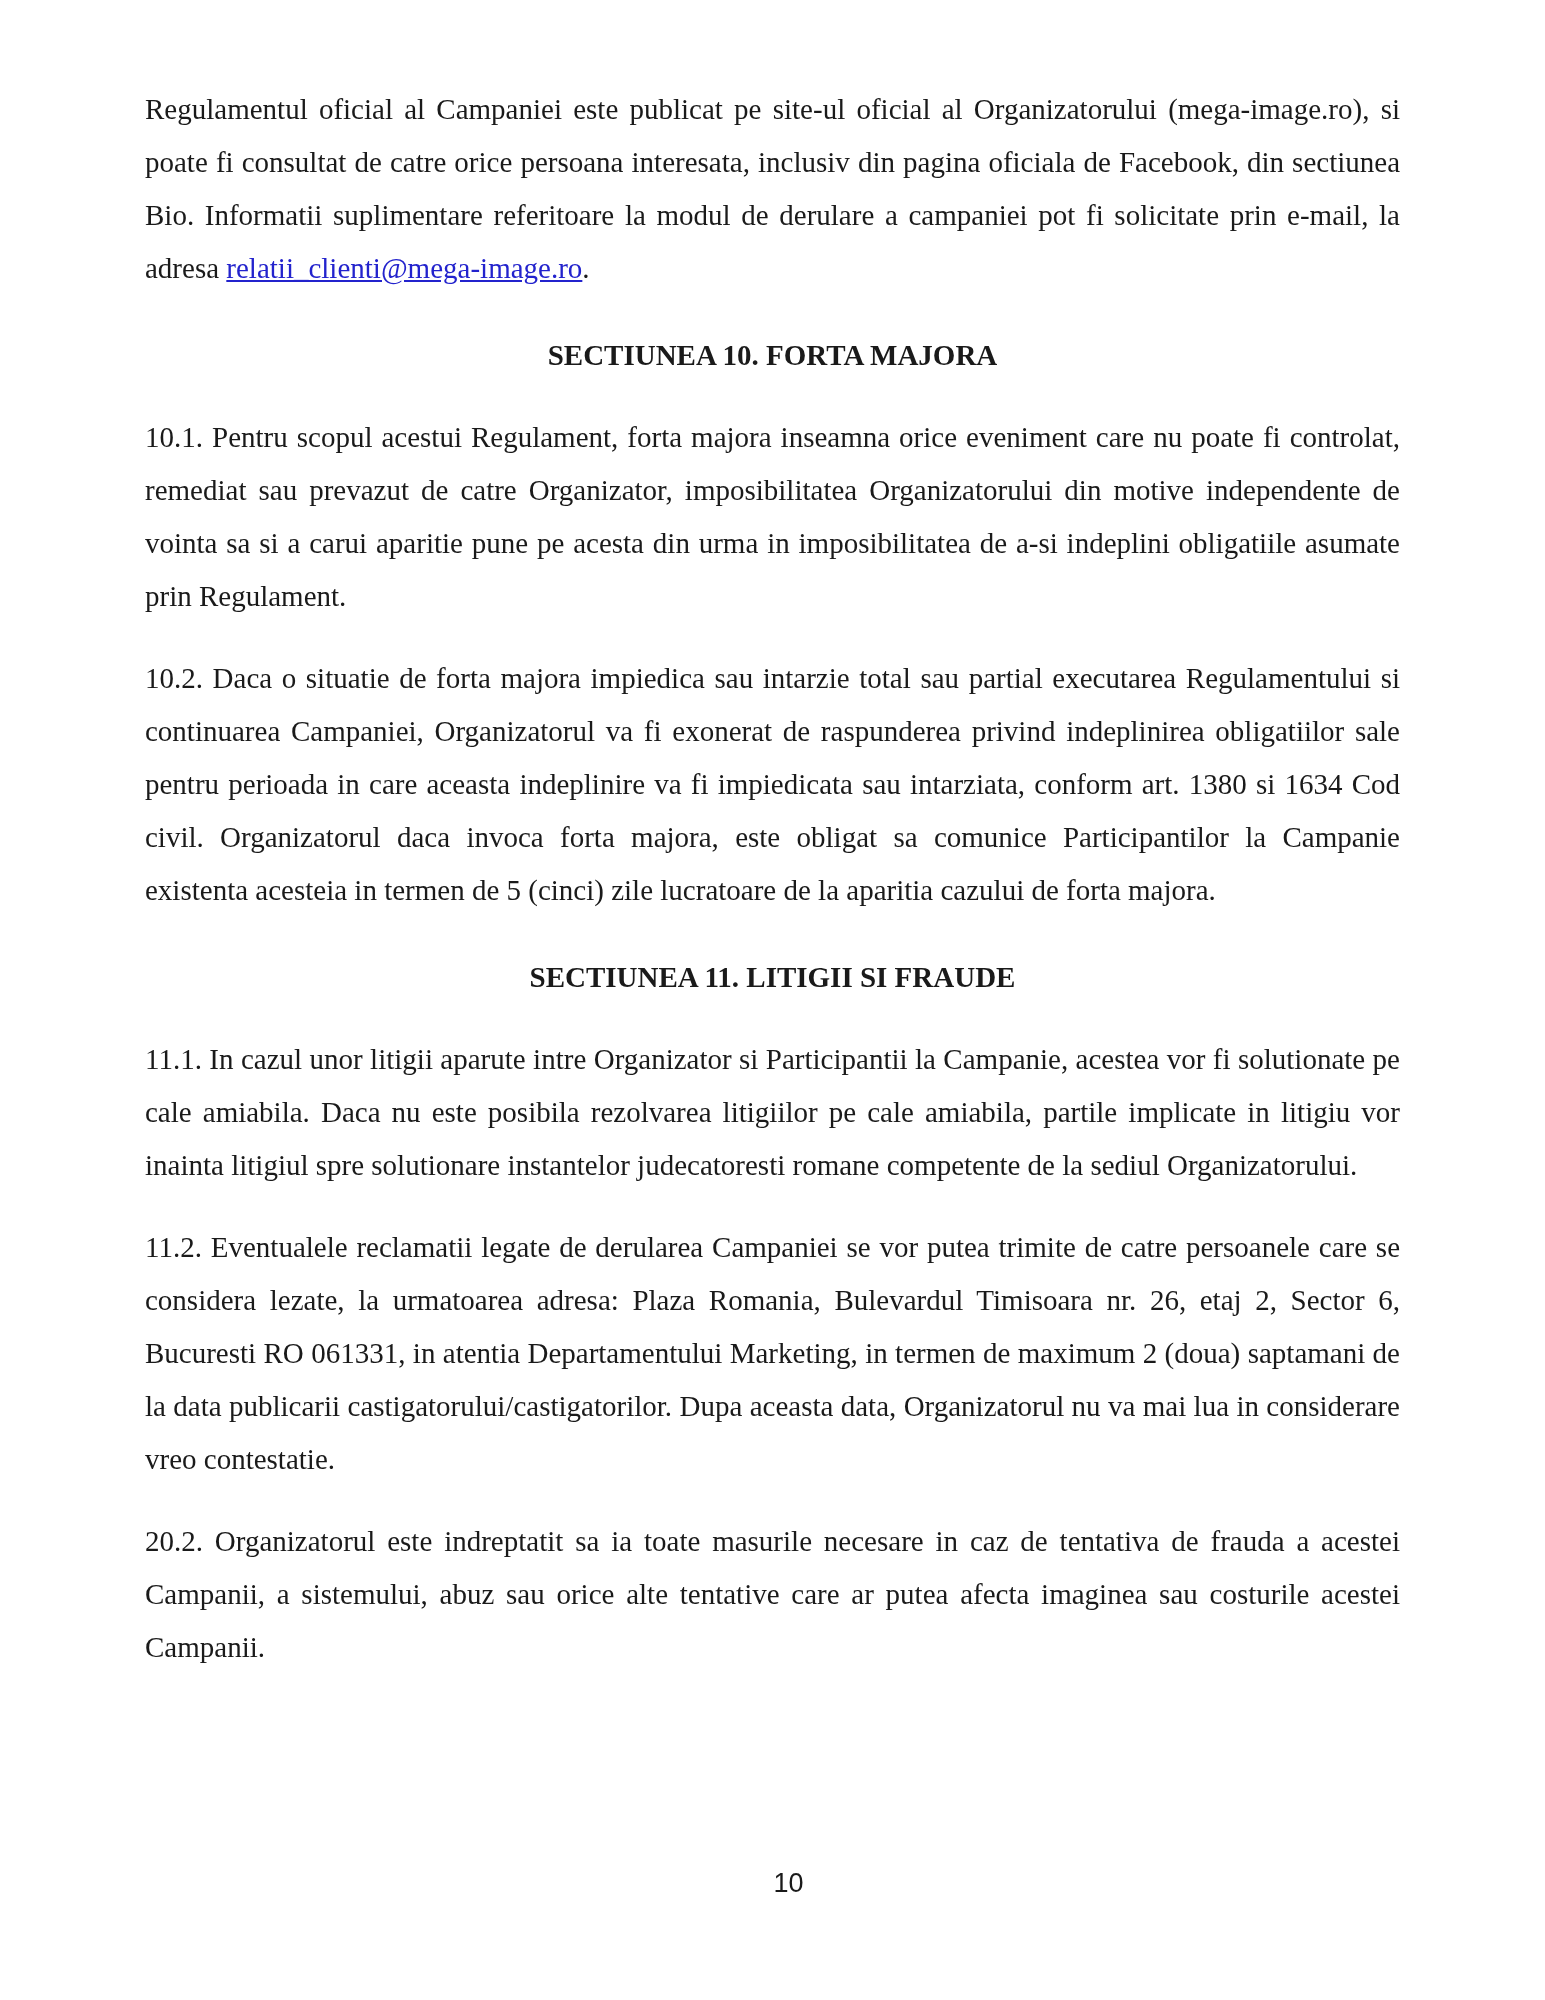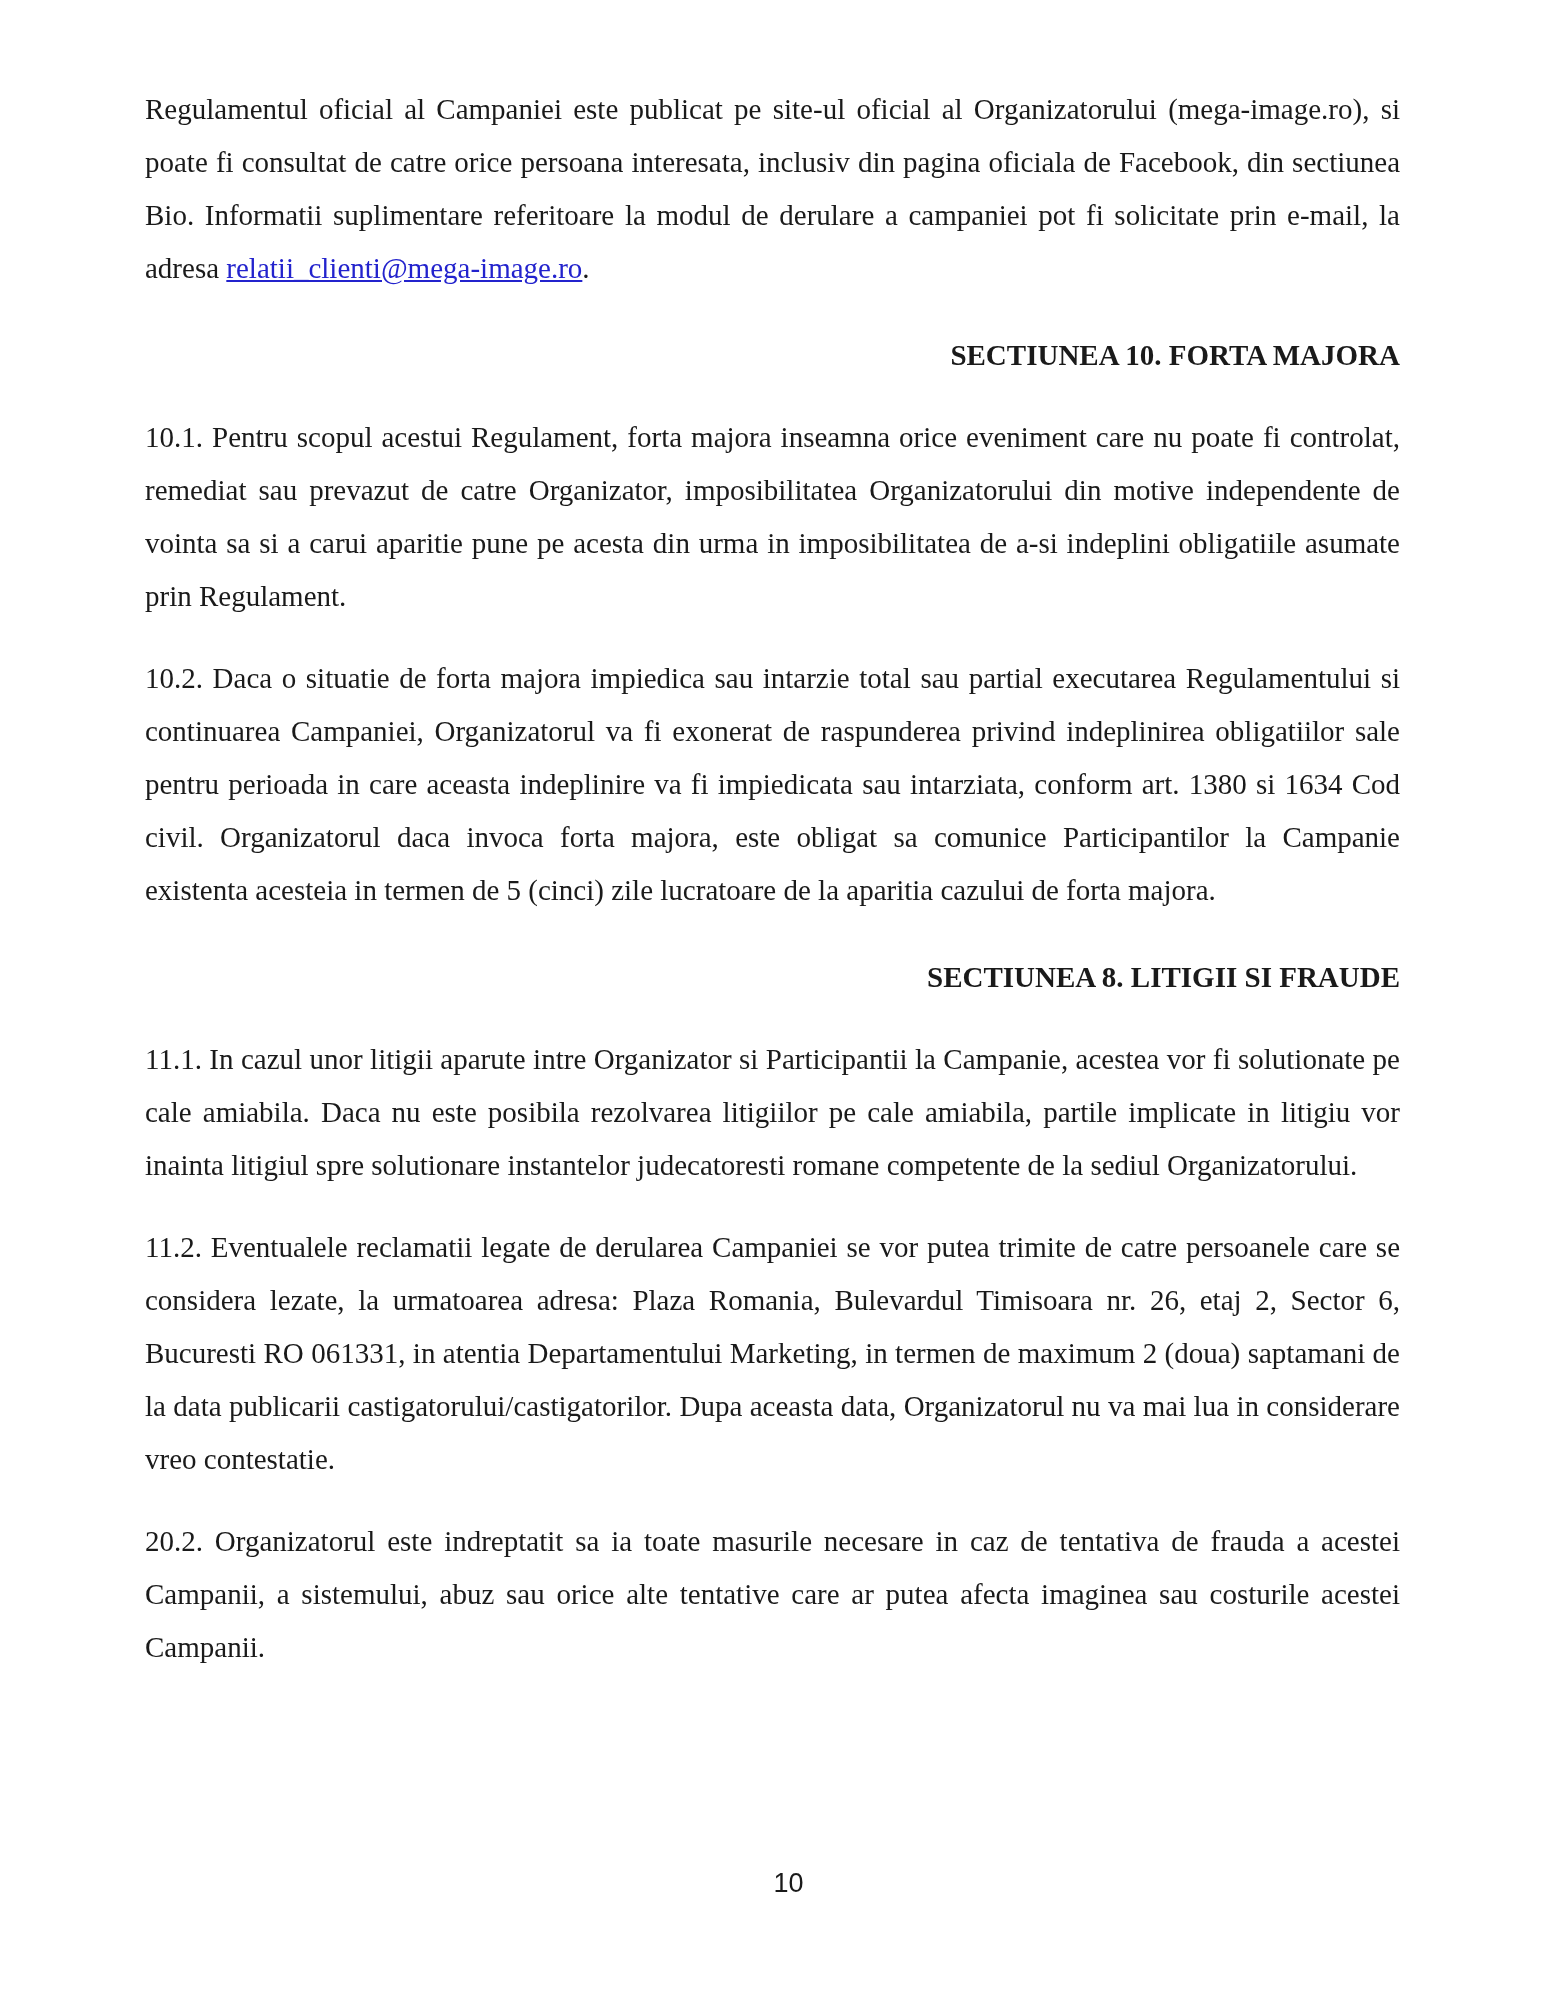--- a/index.html
+++ b/index.html
@@ -24,21 +24,21 @@
   }
   p.para {
     text-align: justify;
     margin-bottom: 29px;
   }
   h2.section-heading {
     font-size: 29px;
     line-height: 53px;
     font-weight: bold;
     margin: 34px 0 29px 0;
-    text-align: right;
+    text-align: center;
   }
   a.email-link {
     color: #2323cd;
     text-decoration: underline;
     cursor: pointer;
   }
   .page-number {
     position: absolute;
     top: 1868px;
     left: 16px;
@@ -58,21 +58,21 @@
     <p class="para">
       <span>Regulamentul oficial al Campaniei este publicat pe site-ul oficial al Organizatorului (mega-image.ro), si poate fi consultat de catre orice persoana interesata, inclusiv din pagina oficiala de Facebook, din sectiunea Bio. Informatii suplimentare referitoare la modul de derulare a campaniei pot fi solicitate prin e-mail, la adresa </span><a class="email-link">relatii_clienti@mega-image.ro</a><span>.</span>
     </p>
 
     <h2 class="section-heading">SECTIUNEA 10. FORTA MAJORA</h2>
 
     <p class="para">10.1. Pentru scopul acestui Regulament, forta majora inseamna orice eveniment care nu poate fi controlat, remediat sau prevazut de catre Organizator, imposibilitatea Organizatorului din motive independente de vointa sa si a carui aparitie pune pe acesta din urma in imposibilitatea de a-si indeplini obligatiile asumate prin Regulament.</p>
 
     <p class="para">10.2. Daca o situatie de forta majora impiedica sau intarzie total sau partial executarea Regulamentului si continuarea Campaniei, Organizatorul va fi exonerat de raspunderea privind indeplinirea obligatiilor sale pentru perioada in care aceasta indeplinire va fi impiedicata sau intarziata, conform art. 1380 si 1634 Cod civil. Organizatorul daca invoca forta majora, este obligat sa comunice Participantilor la Campanie existenta acesteia in termen de 5 (cinci) zile lucratoare de la aparitia cazului de forta majora.</p>
 
-    <h2 class="section-heading">SECTIUNEA 8. LITIGII SI FRAUDE</h2>
+    <h2 class="section-heading">SECTIUNEA 11. LITIGII SI FRAUDE</h2>
 
     <p class="para">11.1. In cazul unor litigii aparute intre Organizator si Participantii la Campanie, acestea vor fi solutionate pe cale amiabila. Daca nu este posibila rezolvarea litigiilor pe cale amiabila, partile implicate in litigiu vor inainta litigiul spre solutionare instantelor judecatoresti romane competente de la sediul Organizatorului.</p>
 
     <p class="para">11.2. Eventualele reclamatii legate de derularea Campaniei se vor putea trimite de catre persoanele care se considera lezate, la urmatoarea adresa: Plaza Romania, Bulevardul Timisoara nr. 26, etaj 2, Sector 6, Bucuresti RO 061331, in atentia Departamentului Marketing, in termen de maximum 2 (doua) saptamani de la data publicarii castigatorului/castigatorilor. Dupa aceasta data, Organizatorul nu va mai lua in considerare vreo contestatie.</p>
 
     <p class="para">20.2. Organizatorul este indreptatit sa ia toate masurile necesare in caz de tentativa de frauda a acestei Campanii, a sistemului, abuz sau orice alte tentative care ar putea afecta imaginea sau costurile acestei Campanii.</p>
 
   </div>
 
   <div class="page-number">10</div>

